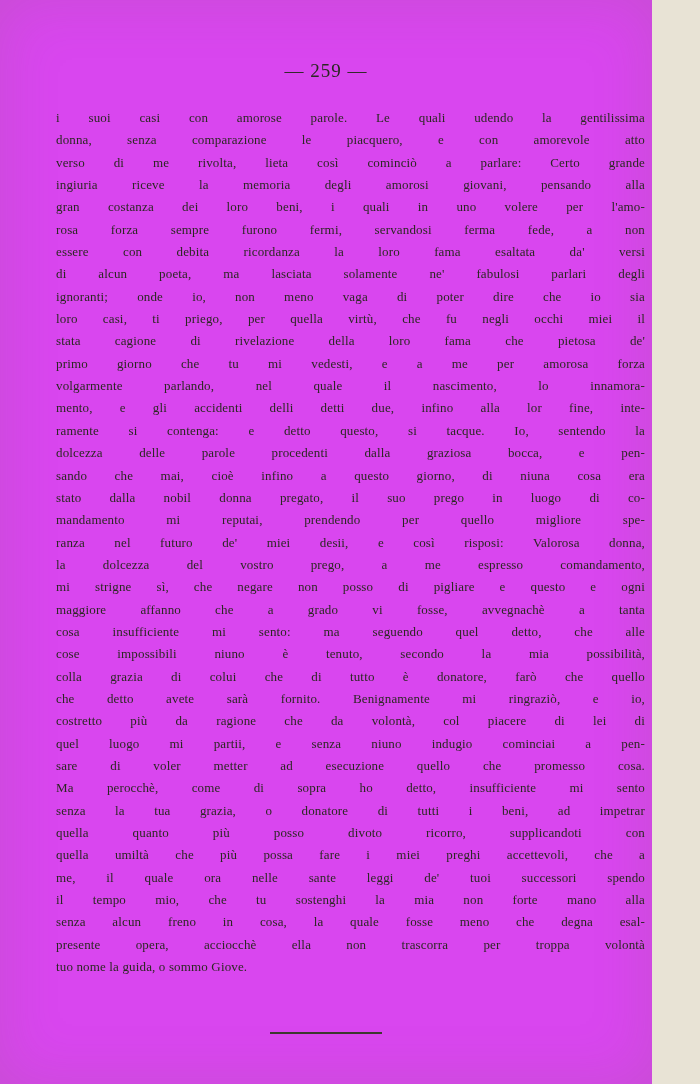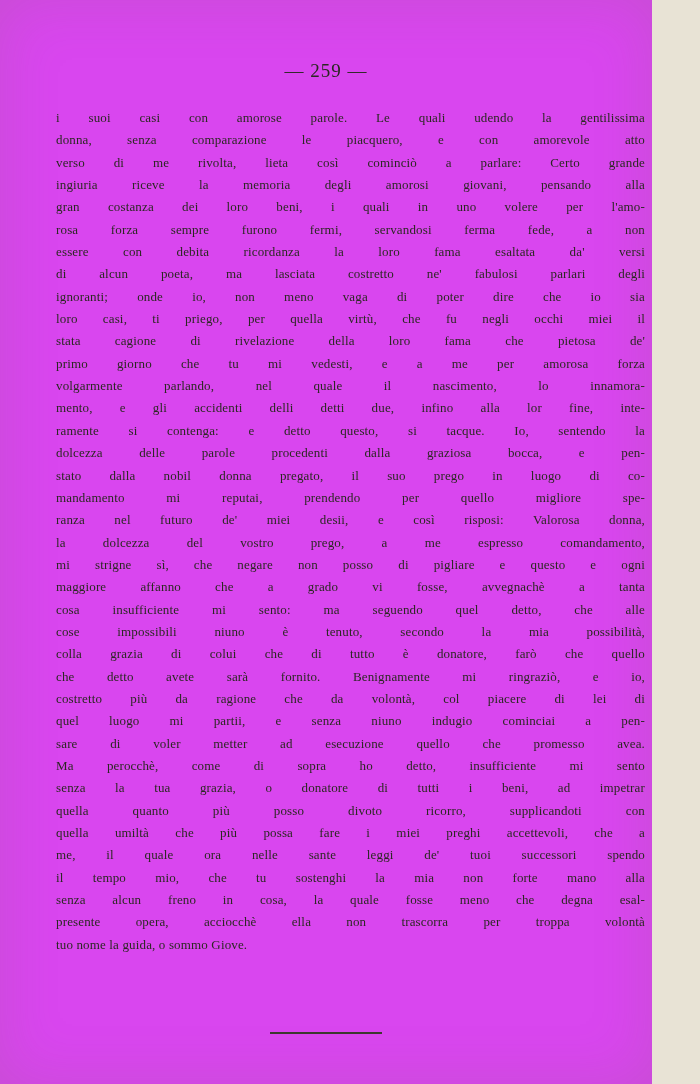--- a/index.html
+++ b/index.html
@@ -67,42 +67,43 @@
 
   <div class="text-block">
 
   <div class="line">i suoi casi con amorose parole. Le quali udendo la gentilissima</div>
       <div class="line">donna, senza comparazione le piacquero, e con amorevole atto</div>
       <div class="line">verso di me rivolta, lieta così cominciò a parlare: Certo grande</div>
       <div class="line">ingiuria riceve la memoria degli amorosi giovani, pensando alla</div>
       <div class="line">gran costanza dei loro beni, i quali in uno volere per l'amo-</div>
       <div class="line">rosa forza sempre furono fermi, servandosi ferma fede, a non</div>
       <div class="line">essere con debita ricordanza la loro fama esaltata da' versi</div>
-      <div class="line">di alcun poeta, ma lasciata costretto ne' fabulosi parlari degli</div>
+      <div class="line">di alcun poeta, ma lasciata solamente ne' fabulosi parlari degli</div>
       <div class="line">ignoranti; onde io, non meno vaga di poter dire che io sia</div>
       <div class="line">loro casi, ti priego, per quella virtù, che fu negli occhi miei il</div>
       <div class="line">stata cagione di rivelazione della loro fama che pietosa de'</div>
       <div class="line">primo giorno che tu mi vedesti, e a me per amorosa forza</div>
       <div class="line">volgarmente parlando, nel quale il nascimento, lo innamora-</div>
       <div class="line">mento, e gli accidenti delli detti due, infino alla lor fine, inte-</div>
       <div class="line">ramente si contenga: e detto questo, si tacque. Io, sentendo la</div>
       <div class="line">dolcezza delle parole procedenti dalla graziosa bocca, e pen-</div>
+      <div class="line">sando che mai, cioè infino a questo giorno, di niuna cosa era</div>
       <div class="line">stato dalla nobil donna pregato, il suo prego in luogo di co-</div>
       <div class="line">mandamento mi reputai, prendendo per quello migliore spe-</div>
       <div class="line">ranza nel futuro de' miei desii, e così risposi: Valorosa donna,</div>
       <div class="line">la dolcezza del vostro prego, a me espresso comandamento,</div>
       <div class="line">mi strigne sì, che negare non posso di pigliare e questo e ogni</div>
       <div class="line">maggiore affanno che a grado vi fosse, avvegnachè a tanta</div>
       <div class="line">cosa insufficiente mi sento: ma seguendo quel detto, che alle</div>
       <div class="line">cose impossibili niuno è tenuto, secondo la mia possibilità,</div>
       <div class="line">colla grazia di colui che di tutto è donatore, farò che quello</div>
       <div class="line">che detto avete sarà fornito. Benignamente mi ringraziò, e io,</div>
       <div class="line">costretto più da ragione che da volontà, col piacere di lei di</div>
       <div class="line">quel luogo mi partii, e senza niuno indugio cominciai a pen-</div>
-      <div class="line">sare di voler metter ad esecuzione quello che promesso avea.</div>
+      <div class="line">sare di voler metter ad esecuzione quello che promesso cosa.</div>
       <div class="line">Ma perocchè, come di sopra ho detto, insufficiente mi sento</div>
       <div class="line">senza la tua grazia, o donatore di tutti i beni, ad impetrar</div>
       <div class="line">quella quanto più posso divoto ricorro, supplicandoti con</div>
       <div class="line">quella umiltà che più possa fare i miei preghi accettevoli, che a</div>
       <div class="line">me, il quale ora nelle sante leggi de' tuoi successori spendo</div>
       <div class="line">il tempo mio, che tu sostenghi la mia non forte mano alla</div>
       <div class="line">senza alcun freno in cosa, la quale fosse meno che degna esal-</div>
       <div class="line">presente opera, acciocchè ella non trascorra per troppa volontà</div>
       <div class="line last-line">tuo nome la guida, o sommo Giove.</div>
     </div>

